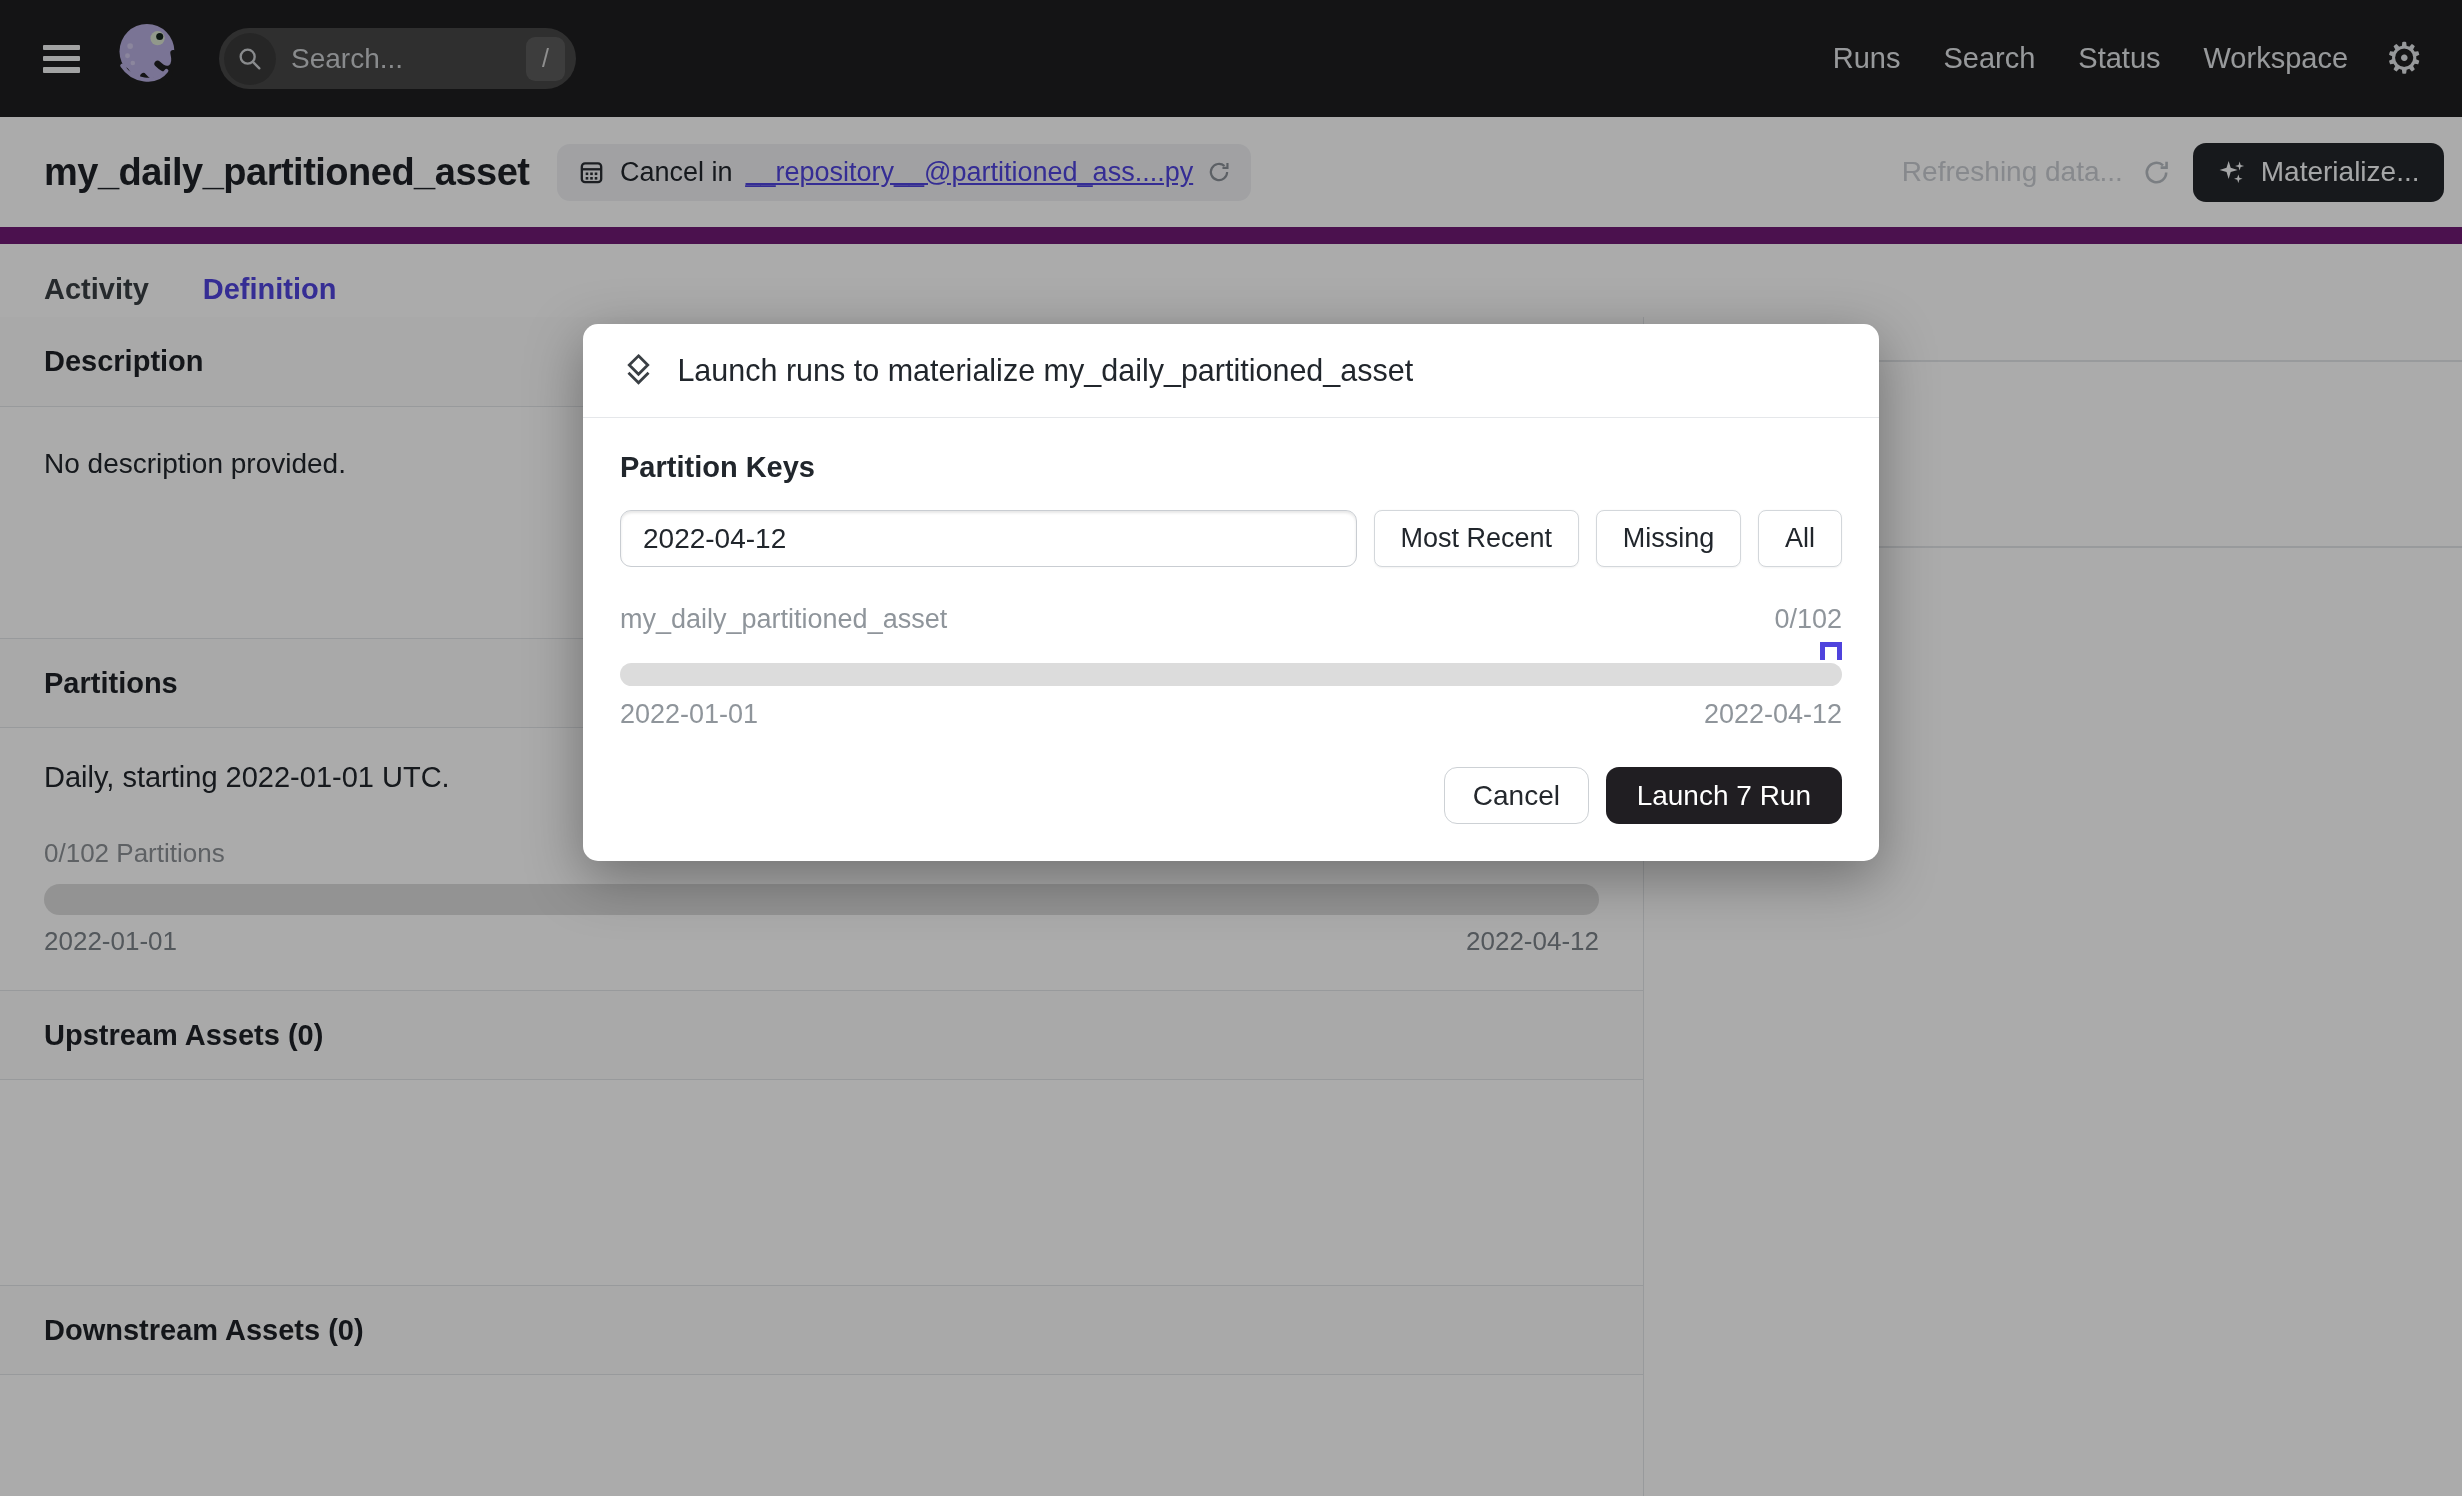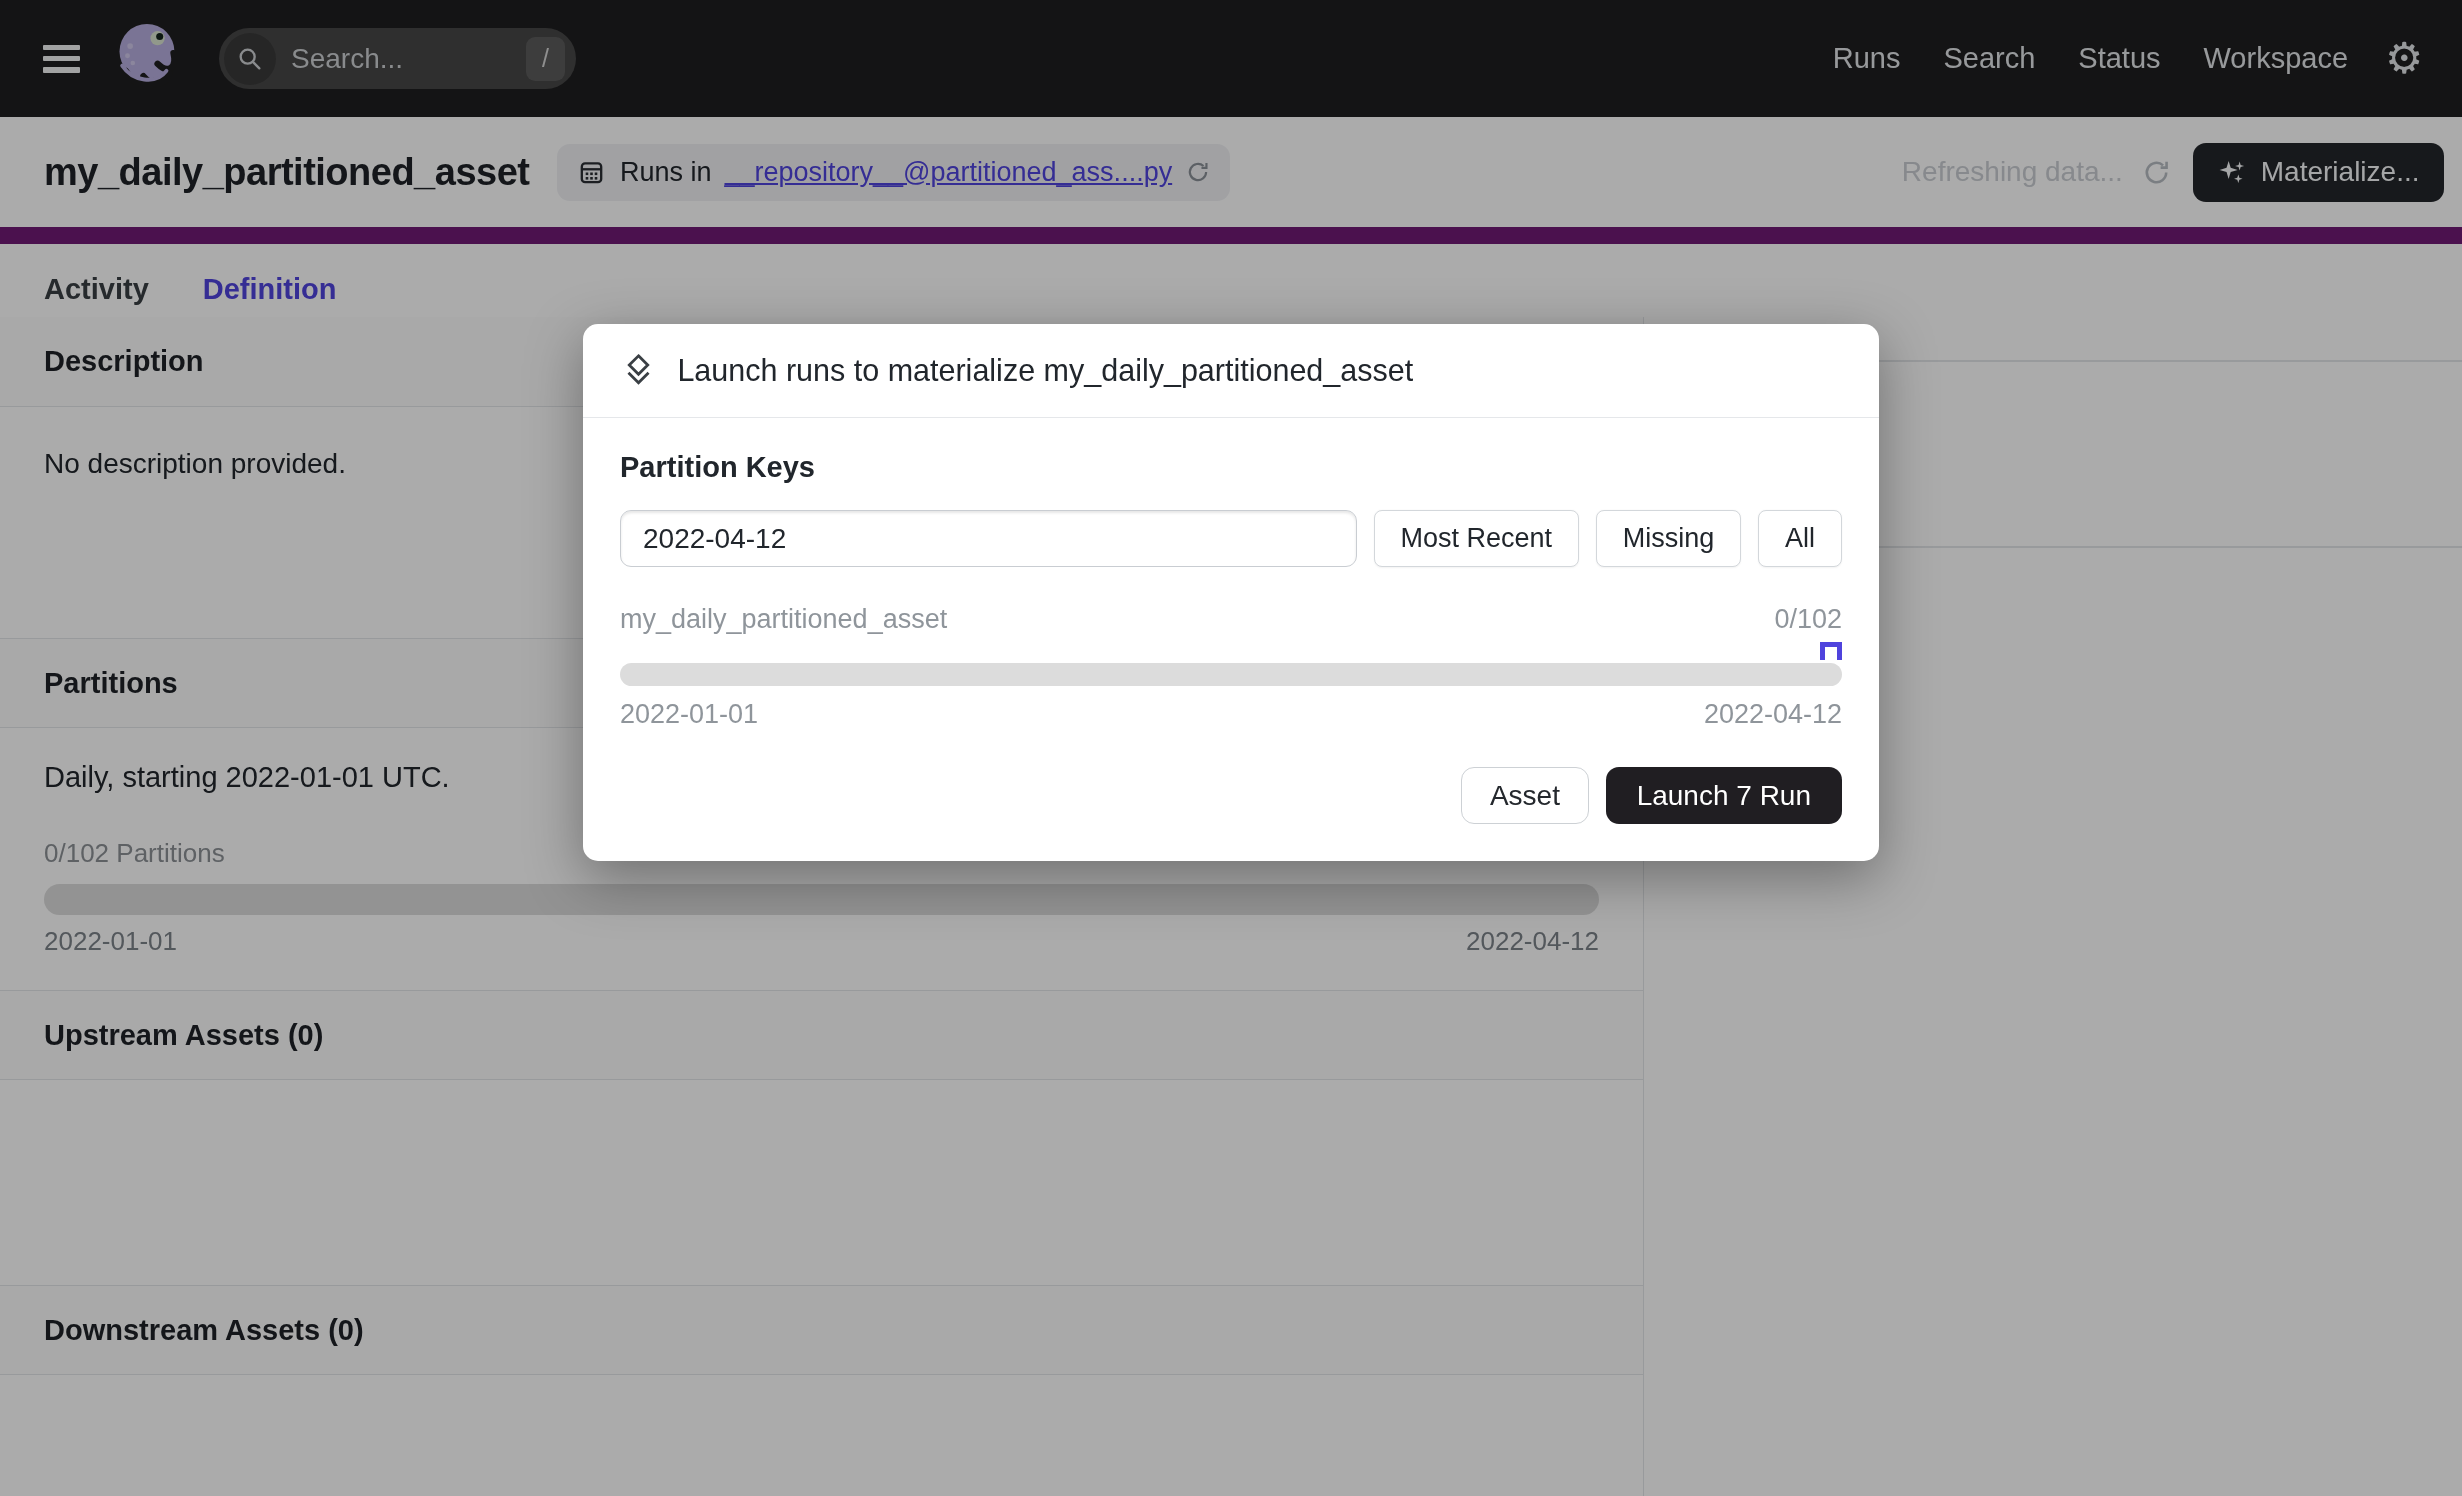--- a/index.html
+++ b/index.html
@@ -188,21 +188,21 @@
           <rect x="4.5" y="5" width="15" height="14.5" rx="2.5"></rect>
           <line x1="4.5" y1="9.5" x2="19.5" y2="9.5"></line>
           <rect x="7.5" y="12" width="2" height="2" fill="#2A2E33" stroke="none"></rect>
           <rect x="11" y="12" width="2" height="2" fill="#2A2E33" stroke="none"></rect>
           <rect x="14.5" y="12" width="2" height="2" fill="#2A2E33" stroke="none"></rect>
           <rect x="7.5" y="15.5" width="2" height="2" fill="#2A2E33" stroke="none"></rect>
           <rect x="11" y="15.5" width="2" height="2" fill="#2A2E33" stroke="none"></rect>
           <rect x="14.5" y="15.5" width="2" height="2" fill="#2A2E33" stroke="none"></rect>
         </svg>
       </span>
-      <span class="badge-text">Runs in</span>
+      <span class="badge-text">Cancel in</span>
       <a href="#">__repository__@partitioned_ass....py</a>
       <span class="reload-sm">
         <svg viewBox="0 0 24 24" width="26" height="26" fill="none" stroke="currentColor" stroke-width="2">
           <path d="M19.5 12a7.5 7.5 0 1 1-2.4-5.5"></path>
           <polyline points="19.8,3.6 19.8,8.2 15.2,8.2"></polyline>
         </svg>
       </span>
     </div>
 
     <div class="header-spacer"></div>
@@ -299,19 +299,19 @@
 
       <div class="modal-progress"></div>
 
       <div class="modal-dates">
         <span>2022-01-01</span>
         <span>2022-04-12</span>
       </div>
     </div>
 
     <div class="modal-footer">
-      <button class="cancel-btn">Asset</button>
+      <button class="cancel-btn">Cancel</button>
       <button class="launch-btn">Launch 7 Run</button>
     </div>
   </div>
 
 </div>
 
 
 </body></html>

